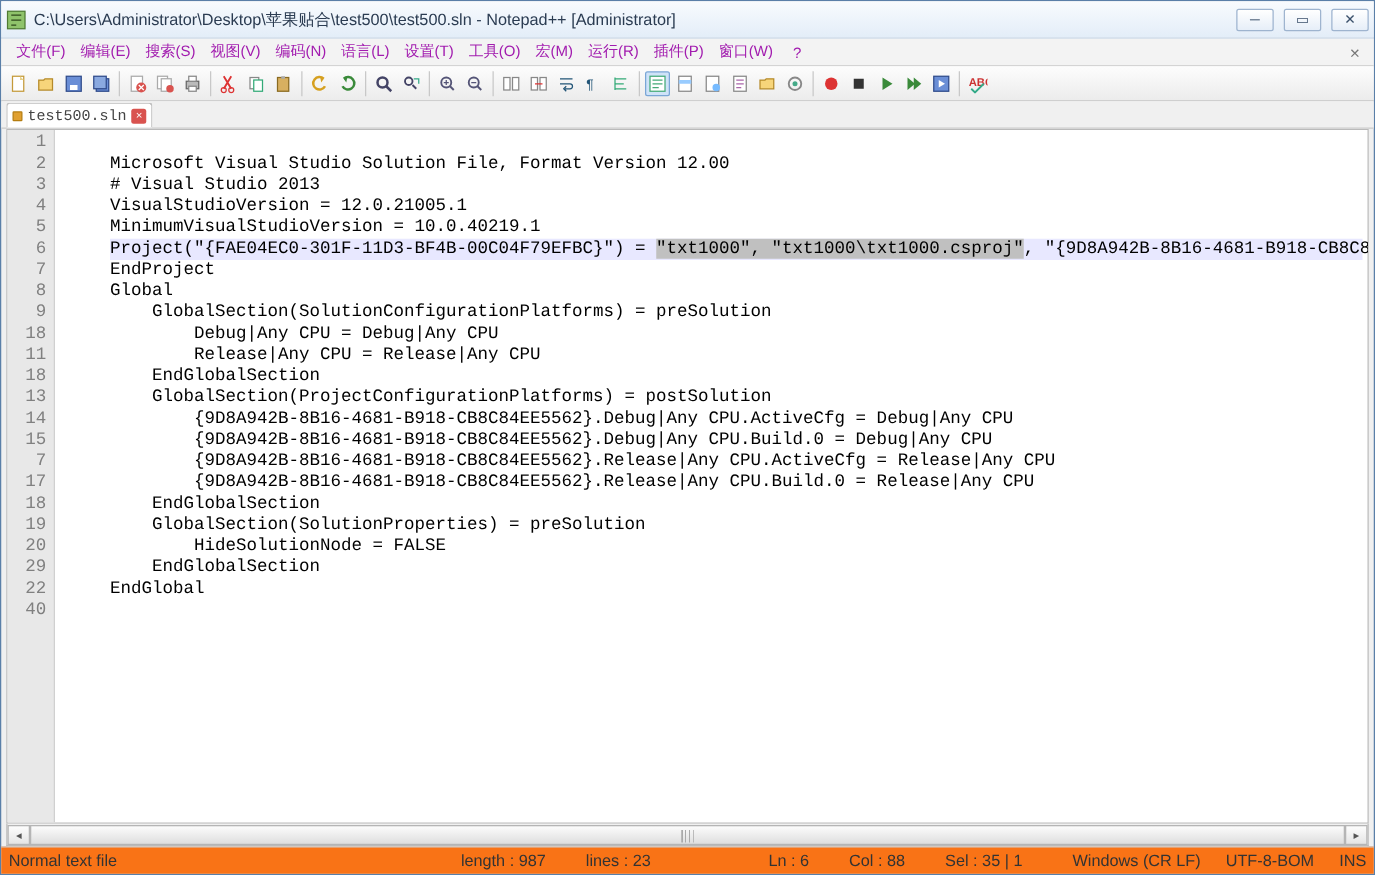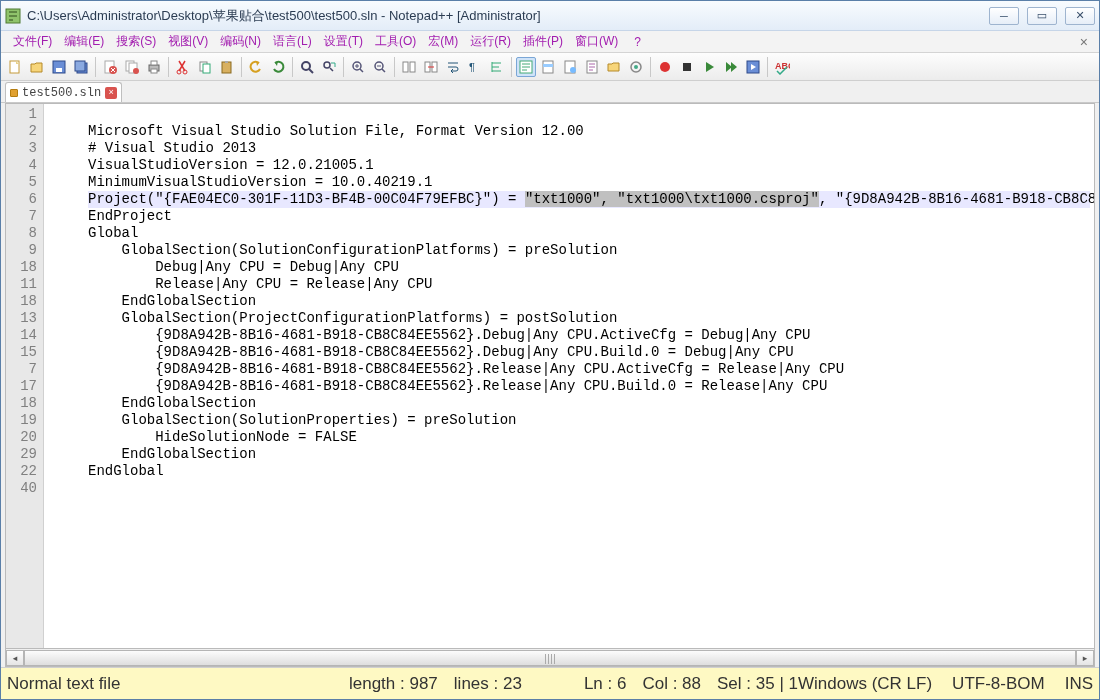--- a/index.html
+++ b/index.html
@@ -25,24 +25,24 @@
 .gutter { width:38px; background:#e8e8e8; color:#808080; font-family:"Courier New",monospace; font-size:14px; text-align:right; padding:2px 6px 2px 0; border-right:1px solid #d0d0d0; line-height:17px; }
 .code { flex:1; font-family:"Courier New",monospace; font-size:14px; color:#000; padding:2px 4px; line-height:17px; white-space:pre; overflow:auto;margin-left:40px; }
 .code .ln { height:17px; }
 .hl-line { background:#e8e8ff; }
 .hl-sel { background:#c0c0c0; }
 .hscroll { height:18px; background:#f0f0f0; border:1px solid #bababa; border-top:none; margin:0 4px; display:flex; align-items:center; position:relative; }
 .harrow { width:18px;height:16px;border:1px solid #b5b5b5;background:linear-gradient(#fdfdfd,#e5e5e5);display:flex;align-items:center;justify-content:center;font-size:9px;color:#555; }
 .htrack { flex:1; height:16px; background:#eaeaea; position:relative; }
 .hthumb { position:absolute; left:0; top:0; height:16px; width:100%; background:linear-gradient(#fcfcfc,#dedede); border:1px solid #b5b5b5; }
 .hgrip { position:absolute; left:50%; top:3px; width:10px; height:10px; transform:translateX(-50%); background:repeating-linear-gradient(90deg,#aaa 0,#aaa 1px,transparent 1px,transparent 3px); }
-.statusbar { height:32px; background:#fef9c3; border-top:1px solid #d0d0d0; display:flex; align-items:center; font-size:17px; color:#333; padding:0 6px; }
+.statusbar { height:22px; background:#f97316; border-top:1px solid #d0d0d0; display:flex; align-items:center; font-size:13px; color:#333; padding:0 6px; }
 .sb-left { flex:1; display:flex; gap:40px; }
-.sb-mid { display:flex; gap:16px; }
-.sb-right { display:flex; gap:20px; }
+.sb-mid { display:flex; gap:32px; }
+.sb-right { display:flex; gap:20px; margin-left:40px; }
 svg { display:block; }
 </style>
 </head>
 <body>
 
 <div class="window">
 
   <div class="titlebar">
     <span class="icon">
       <svg width="16" height="16">

